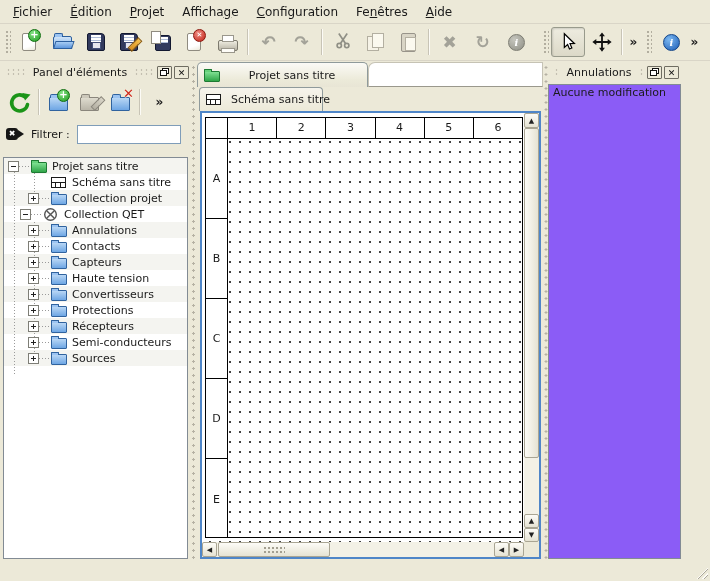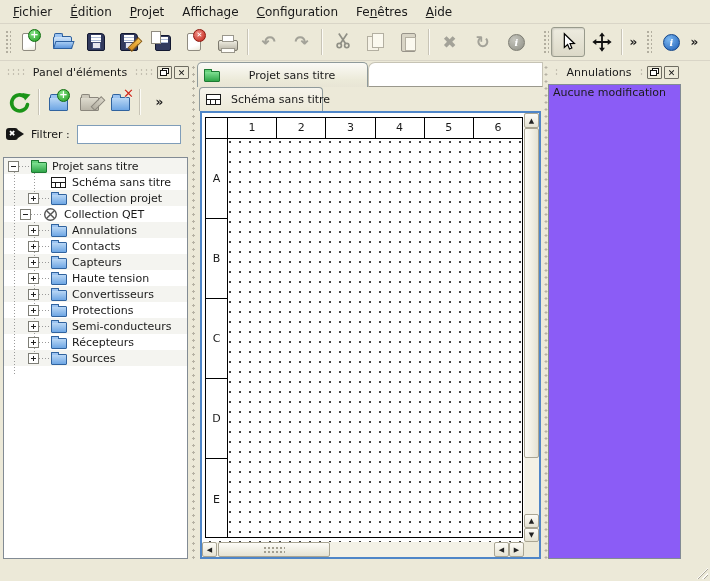--- a/index.html
+++ b/index.html
@@ -450,29 +450,29 @@
             <span class="t-folder"></span>
           </span>
           <span class="tlabel">Protections</span>
         </div>
         <div class="trow" style="padding-left: 24px;">
           <span class="exp plus"></span>
           <span class="tconn"></span>
           <span class="ticon">
             <span class="t-folder"></span>
           </span>
+          <span class="tlabel">Récepteurs</span>
+        </div>
+        <div class="trow" style="padding-left: 24px;">
+          <span class="exp plus"></span>
+          <span class="tconn"></span>
+          <span class="ticon">
+            <span class="t-folder"></span>
+          </span>
           <span class="tlabel">Semi-conducteurs</span>
-        </div>
-        <div class="trow" style="padding-left: 24px;">
-          <span class="exp plus"></span>
-          <span class="tconn"></span>
-          <span class="ticon">
-            <span class="t-folder"></span>
-          </span>
-          <span class="tlabel">Récepteurs</span>
         </div>
         <div class="trow" style="padding-left: 24px;">
           <span class="exp plus"></span>
           <span class="tconn"></span>
           <span class="ticon">
             <span class="t-folder"></span>
           </span>
           <span class="tlabel">Sources</span>
         </div>
       </div>

